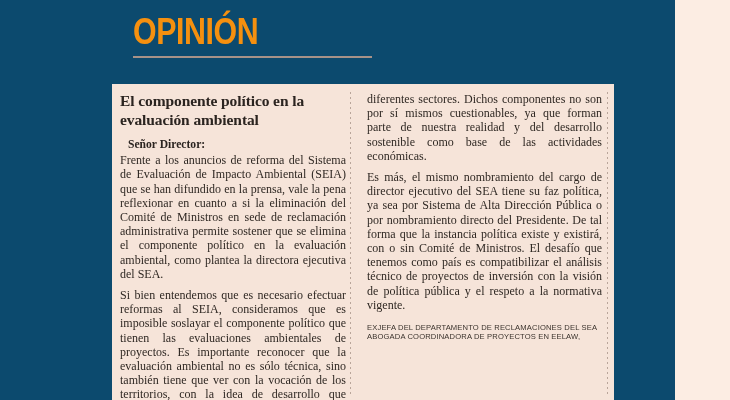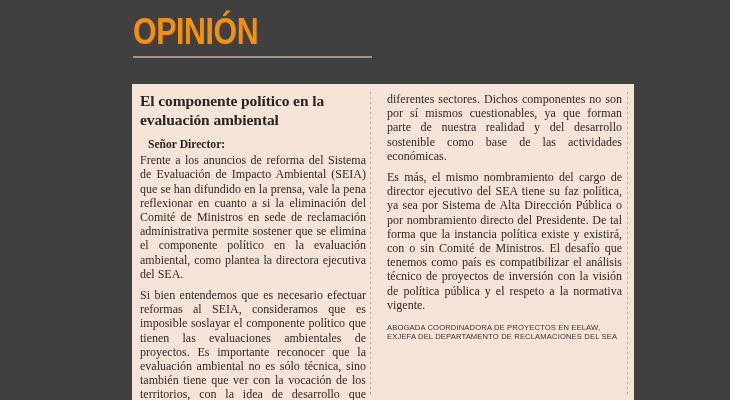--- a/index.html
+++ b/index.html
@@ -11,23 +11,23 @@
     width: 730px;
     height: 400px;
     overflow: hidden;
     background: #fcede3;
     font-family: "Liberation Serif", "DejaVu Serif", serif;
     -webkit-font-smoothing: antialiased;
   }
 
   .page {
     position: relative;
-    width: 730px;
+    width: 675px;
     height: 400px;
-    background: #404040;
+    background: #0c4a6e;
     text-decoration: underline;
   }
 
   
   .masthead {
     position: absolute;
     left: 133px;
     top: 12px;
     width: 500px;
   }
@@ -48,21 +48,21 @@
     left: 133px;
     top: 56px;
     width: 239px;
     height: 2px;
     background: #a79288;
   }
 
   
   .article {
     position: absolute;
-    left: 132px;
+    left: 112px;
     top: 84px;
     width: 502px;
     height: 316px;
     background: #f6e4d9;
     box-sizing: border-box;
     padding: 8px 0 0 0;
   }
 
   .columns {
     position: relative;
@@ -175,21 +175,21 @@
         <p class="lede">Señor Director:</p>
         <p class="body-text">Frente a los anuncios de reforma del Sistema de Evaluación de Impacto Ambiental (SEIA) que se han difundido en la prensa, vale la pena reflexionar en cuanto a si la eliminación del Comité de Ministros en sede de reclamación administrativa permite sostener que se elimina el componente político en la evaluación ambiental, como plantea la directora ejecutiva del SEA.</p>
         <p class="body-text">Si bien entendemos que es necesario efectuar reformas al SEIA, consideramos que es imposible soslayar el componente político que tienen las evaluaciones ambientales de proyectos. Es importante reconocer que la evaluación ambiental no es sólo técnica, sino también tiene que ver con la vocación de los territorios, con la idea de desarrollo que tenemos como país y los intereses de</p>
       </div>
 
       <div class="col col-right">
         <p class="body-text">diferentes sectores. Dichos componentes no son por sí mismos cuestionables, ya que forman parte de nuestra realidad y del desarrollo sostenible como base de las actividades económicas.</p>
         <p class="body-text">Es más, el mismo nombramiento del cargo de director ejecutivo del SEA tiene su faz política, ya sea por Sistema de Alta Dirección Pública o por nombramiento directo del Presidente. De tal forma que la instancia política existe y existirá, con o sin Comité de Ministros. El desafío que tenemos como país es compatibilizar el análisis técnico de proyectos de inversión con la visión de política pública y el respeto a la normativa vigente.</p>
 
         <div class="byline">
+          <div class="byline-role">EXJEFA DEL DEPARTAMENTO DE RECLAMACIONES DEL SEA</div>
           <div class="byline-role">ABOGADA COORDINADORA DE PROYECTOS EN EELAW,</div>
-          <div class="byline-role">EXJEFA DEL DEPARTAMENTO DE RECLAMACIONES DEL SEA</div>
         </div>
       </div>
 
     </div>
   </div>
 
 </div>
 
 </body></html>

